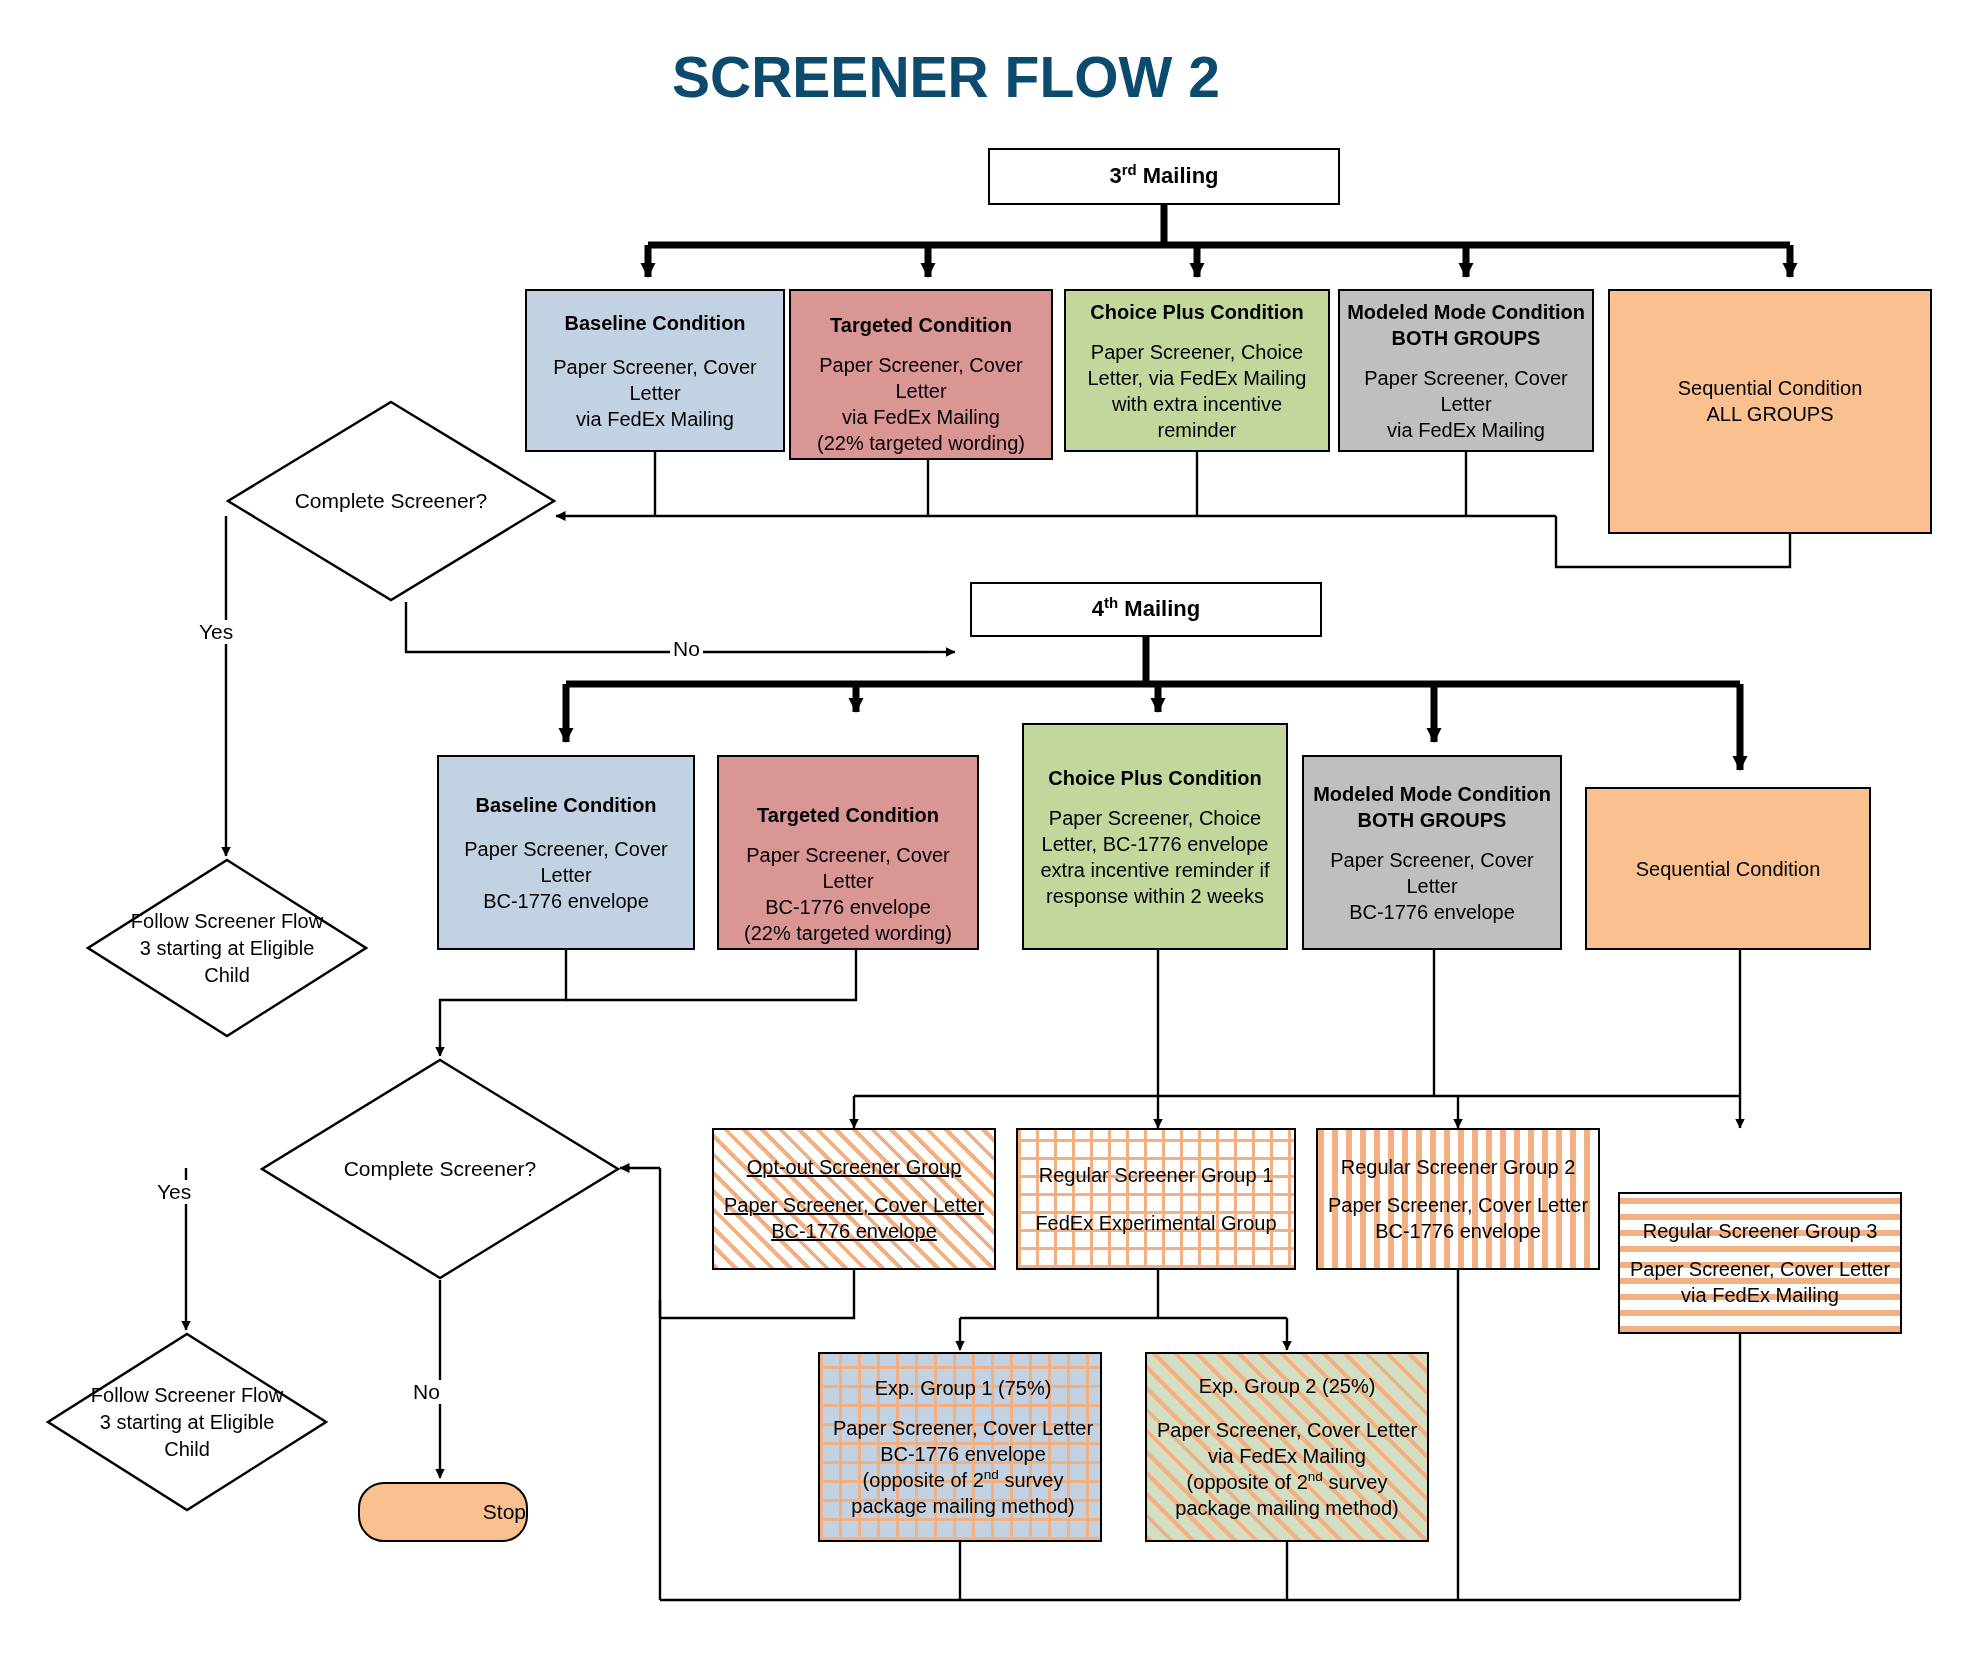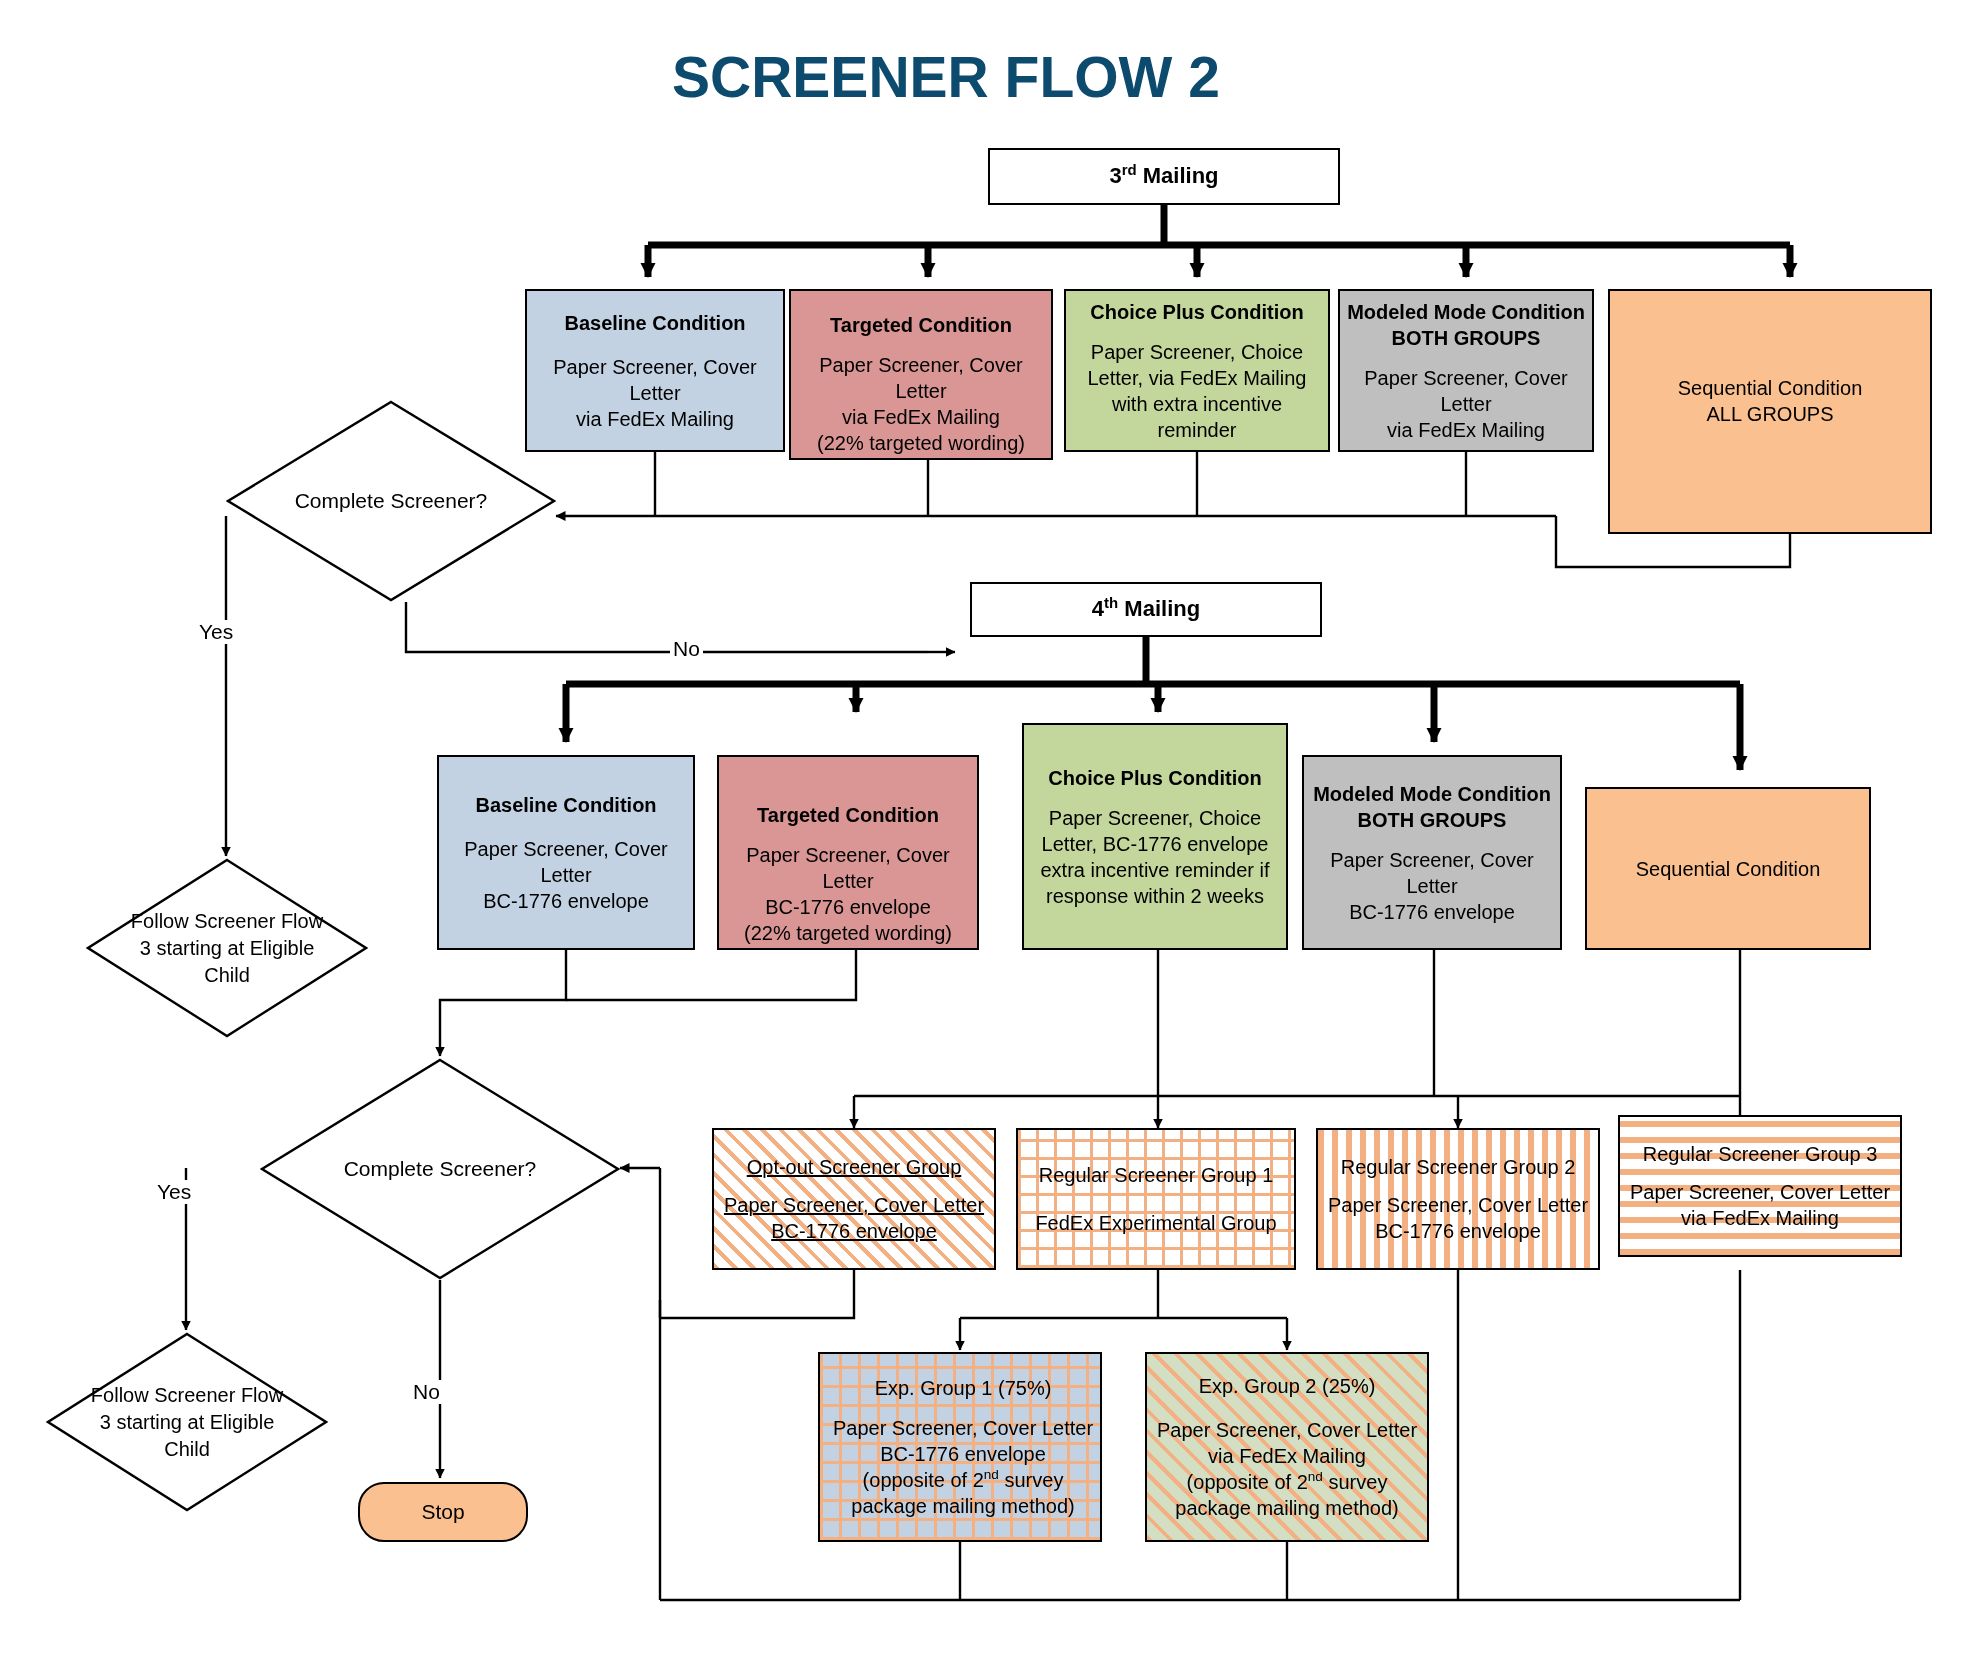--- a/index.html
+++ b/index.html
@@ -17,21 +17,21 @@
   .node .inner{padding:2px 6px;width:100%;}
   .plain{background:#ffffff;border:2px solid #000;}
   .hdr{font-weight:bold;}
   .blue{background:#c3d2e3;}
   .red{background:#d99694;align-items:flex-end;}
   .green{background:#c3d69b;}
   .gray{background:#bfbfbf;}
   .orange{background:#fac090;}
   .stop{
     position:absolute;box-sizing:border-box;border:2px solid #000;background:#fac090;
-    border-radius:26px;display:flex;align-items:center;justify-content:center;
+    border-radius:26px;display:flex;align-items:center;justify-content:flex-end;
   }
   
   .pat-diag-white{
     background-color:#ffffff;
     background-image:repeating-linear-gradient(45deg,#f3b183 0 4px,rgba(0,0,0,0) 4px 13px);
     text-decoration:underline;
   }
   .pat-grid-white{
     background-color:#ffffff;
     background-image:
@@ -289,21 +289,21 @@
 
   <div class="node pat-vert-white" style="left:1316px;top:1128px;width:284px;height:142px;font-size:20px;">
     <div class="inner">
       <div>Regular Screener Group 2</div>
       <div style="height:12px"></div>
       <div style="white-space:pre-line">Paper Screener, Cover Letter
 BC-1776 envelope</div>
     </div>
   </div>
 
-  <div class="node pat-horz-white" style="left:1618px;top:1115px;width:284px;height:142px;font-size:20px;">
+  <div class="node pat-horz-white" style="left:1618px;top:1192px;width:284px;height:142px;font-size:20px;">
     <div class="inner">
       <div>Regular Screener Group 3</div>
       <div style="height:12px"></div>
       <div style="white-space:pre-line">Paper Screener, Cover Letter
 via FedEx Mailing</div>
     </div>
   </div>
 
   <div class="node pat-grid-blue" style="left:818px;top:1352px;width:284px;height:190px;font-size:20px;">
     <div class="inner">

